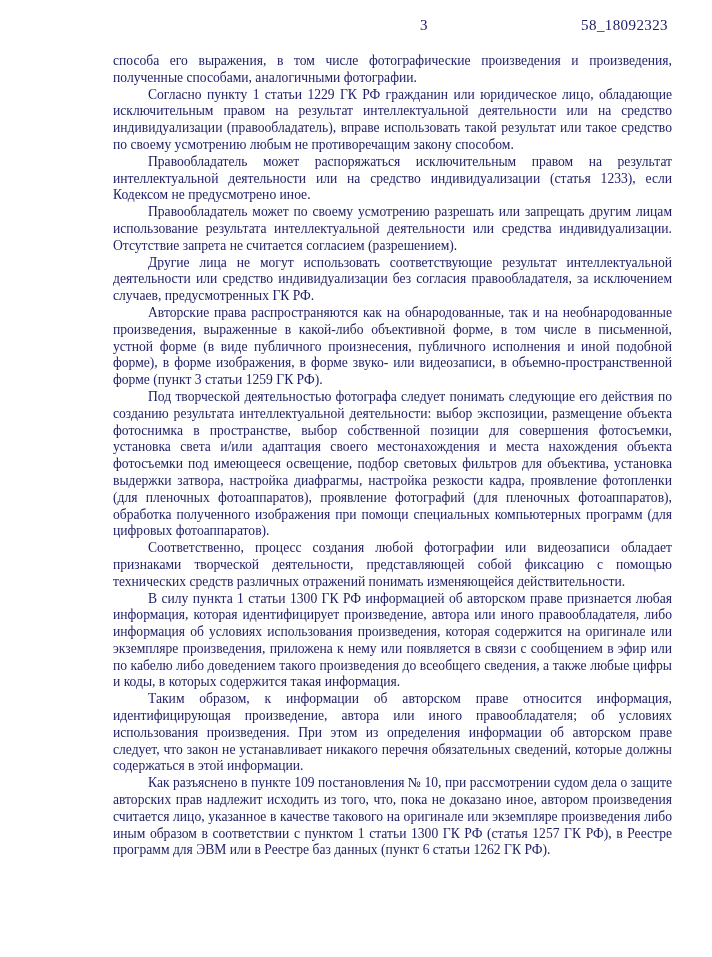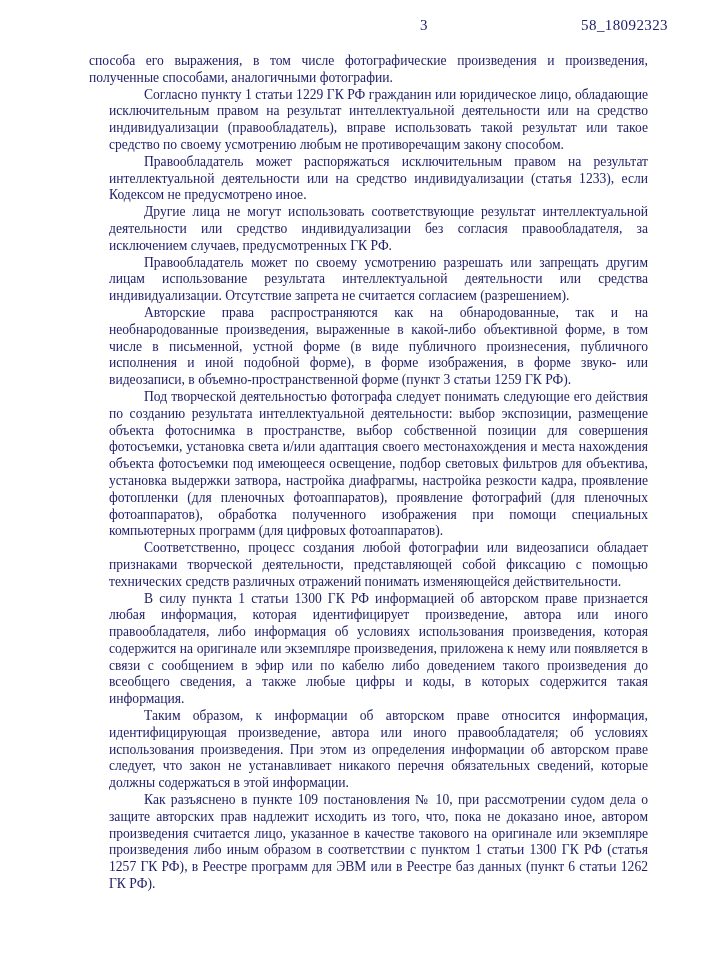--- a/index.html
+++ b/index.html
@@ -31,49 +31,48 @@
   }
   .case-num {
     position: absolute;
     right: 44px;
     top: 0;
     letter-spacing: 0.4px;
   }
   .content {
     position: absolute;
     top: 53px;
-    left: 89px;
+    left: 113px;
     width: 559px;
     font-size: 13.6px;
     line-height: 16.8px;
     text-align: justify;
   }
   .content p.para {
     margin: 0;
     padding: 0;
   }
   .content p.para.indent {
     text-indent: 35px;
-    margin-left: 20px;
   }
 </style>
 </head>
 <body>
 
 <div class="page" style="color: rgb(33, 33, 107); background: rgb(255, 255, 255);">
   <div class="header">
     <span class="page-num">3</span>
     <span class="case-num">58_18092323</span>
   </div>
   <div class="content" id="content">
       <p class="para">способа его выражения, в том числе фотографические произведения и произведения, полученные способами, аналогичными фотографии.</p>
       <p class="para indent">Согласно пункту 1 статьи 1229 ГК РФ гражданин или юридическое лицо, обладающие исключительным правом на результат интеллектуальной деятельности или на средство индивидуализации (правообладатель), вправе использовать такой результат или такое средство по своему усмотрению любым не противоречащим закону способом.</p>
       <p class="para indent">Правообладатель может распоряжаться исключительным правом на результат интеллектуальной деятельности или на средство индивидуализации (статья 1233), если Кодексом не предусмотрено иное.</p>
+      <p class="para indent">Правообладатель может по своему усмотрению разрешать или запрещать другим лицам использование результата интеллектуальной деятельности или средства индивидуализации. Отсутствие запрета не считается согласием (разрешением).</p>
       <p class="para indent">Другие лица не могут использовать соответствующие результат интеллектуальной деятельности или средство индивидуализации без согласия правообладателя, за исключением случаев, предусмотренных ГК РФ.</p>
-      <p class="para indent">Правообладатель может по своему усмотрению разрешать или запрещать другим лицам использование результата интеллектуальной деятельности или средства индивидуализации. Отсутствие запрета не считается согласием (разрешением).</p>
       <p class="para indent">Авторские права распространяются как на обнародованные, так и на необнародованные произведения, выраженные в какой-либо объективной форме, в том числе в письменной, устной форме (в виде публичного произнесения, публичного исполнения и иной подобной форме), в форме изображения, в форме звуко- или видеозаписи, в объемно-пространственной форме (пункт 3 статьи 1259 ГК РФ).</p>
       <p class="para indent">Под творческой деятельностью фотографа следует понимать следующие его действия по созданию результата интеллектуальной деятельности: выбор экспозиции, размещение объекта фотоснимка в пространстве, выбор собственной позиции для совершения фотосъемки, установка света и/или адаптация своего местонахождения и места нахождения объекта фотосъемки под имеющееся освещение, подбор световых фильтров для объектива, установка выдержки затвора, настройка диафрагмы, настройка резкости кадра, проявление фотопленки (для пленочных фотоаппаратов), проявление фотографий (для пленочных фотоаппаратов), обработка полученного изображения при помощи специальных компьютерных программ (для цифровых фотоаппаратов).</p>
       <p class="para indent">Соответственно, процесс создания любой фотографии или видеозаписи обладает признаками творческой деятельности, представляющей собой фиксацию с помощью технических средств различных отражений понимать изменяющейся действительности.</p>
       <p class="para indent">В силу пункта 1 статьи 1300 ГК РФ информацией об авторском праве признается любая информация, которая идентифицирует произведение, автора или иного правообладателя, либо информация об условиях использования произведения, которая содержится на оригинале или экземпляре произведения, приложена к нему или появляется в связи с сообщением в эфир или по кабелю либо доведением такого произведения до всеобщего сведения, а также любые цифры и коды, в которых содержится такая информация.</p>
       <p class="para indent">Таким образом, к информации об авторском праве относится информация, идентифицирующая произведение, автора или иного правообладателя; об условиях использования произведения. При этом из определения информации об авторском праве следует, что закон не устанавливает никакого перечня обязательных сведений, которые должны содержаться в этой информации.</p>
       <p class="para indent">Как разъяснено в пункте 109 постановления № 10, при рассмотрении судом дела о защите авторских прав надлежит исходить из того, что, пока не доказано иное, автором произведения считается лицо, указанное в качестве такового на оригинале или экземпляре произведения либо иным образом в соответствии с пунктом 1 статьи 1300 ГК РФ (статья 1257 ГК РФ), в Реестре программ для ЭВМ или в Реестре баз данных (пункт 6 статьи 1262 ГК РФ).</p>
     </div>
 </div>
 
 </body></html>

